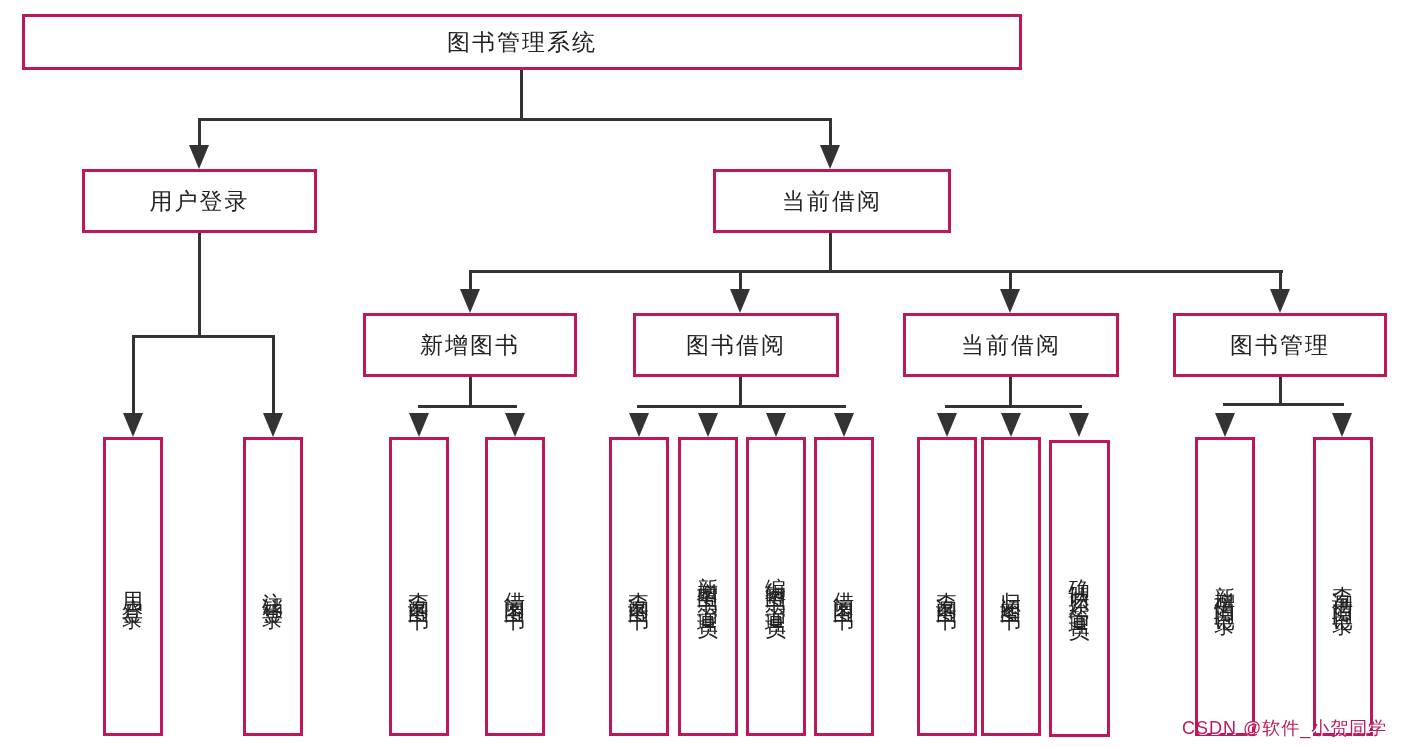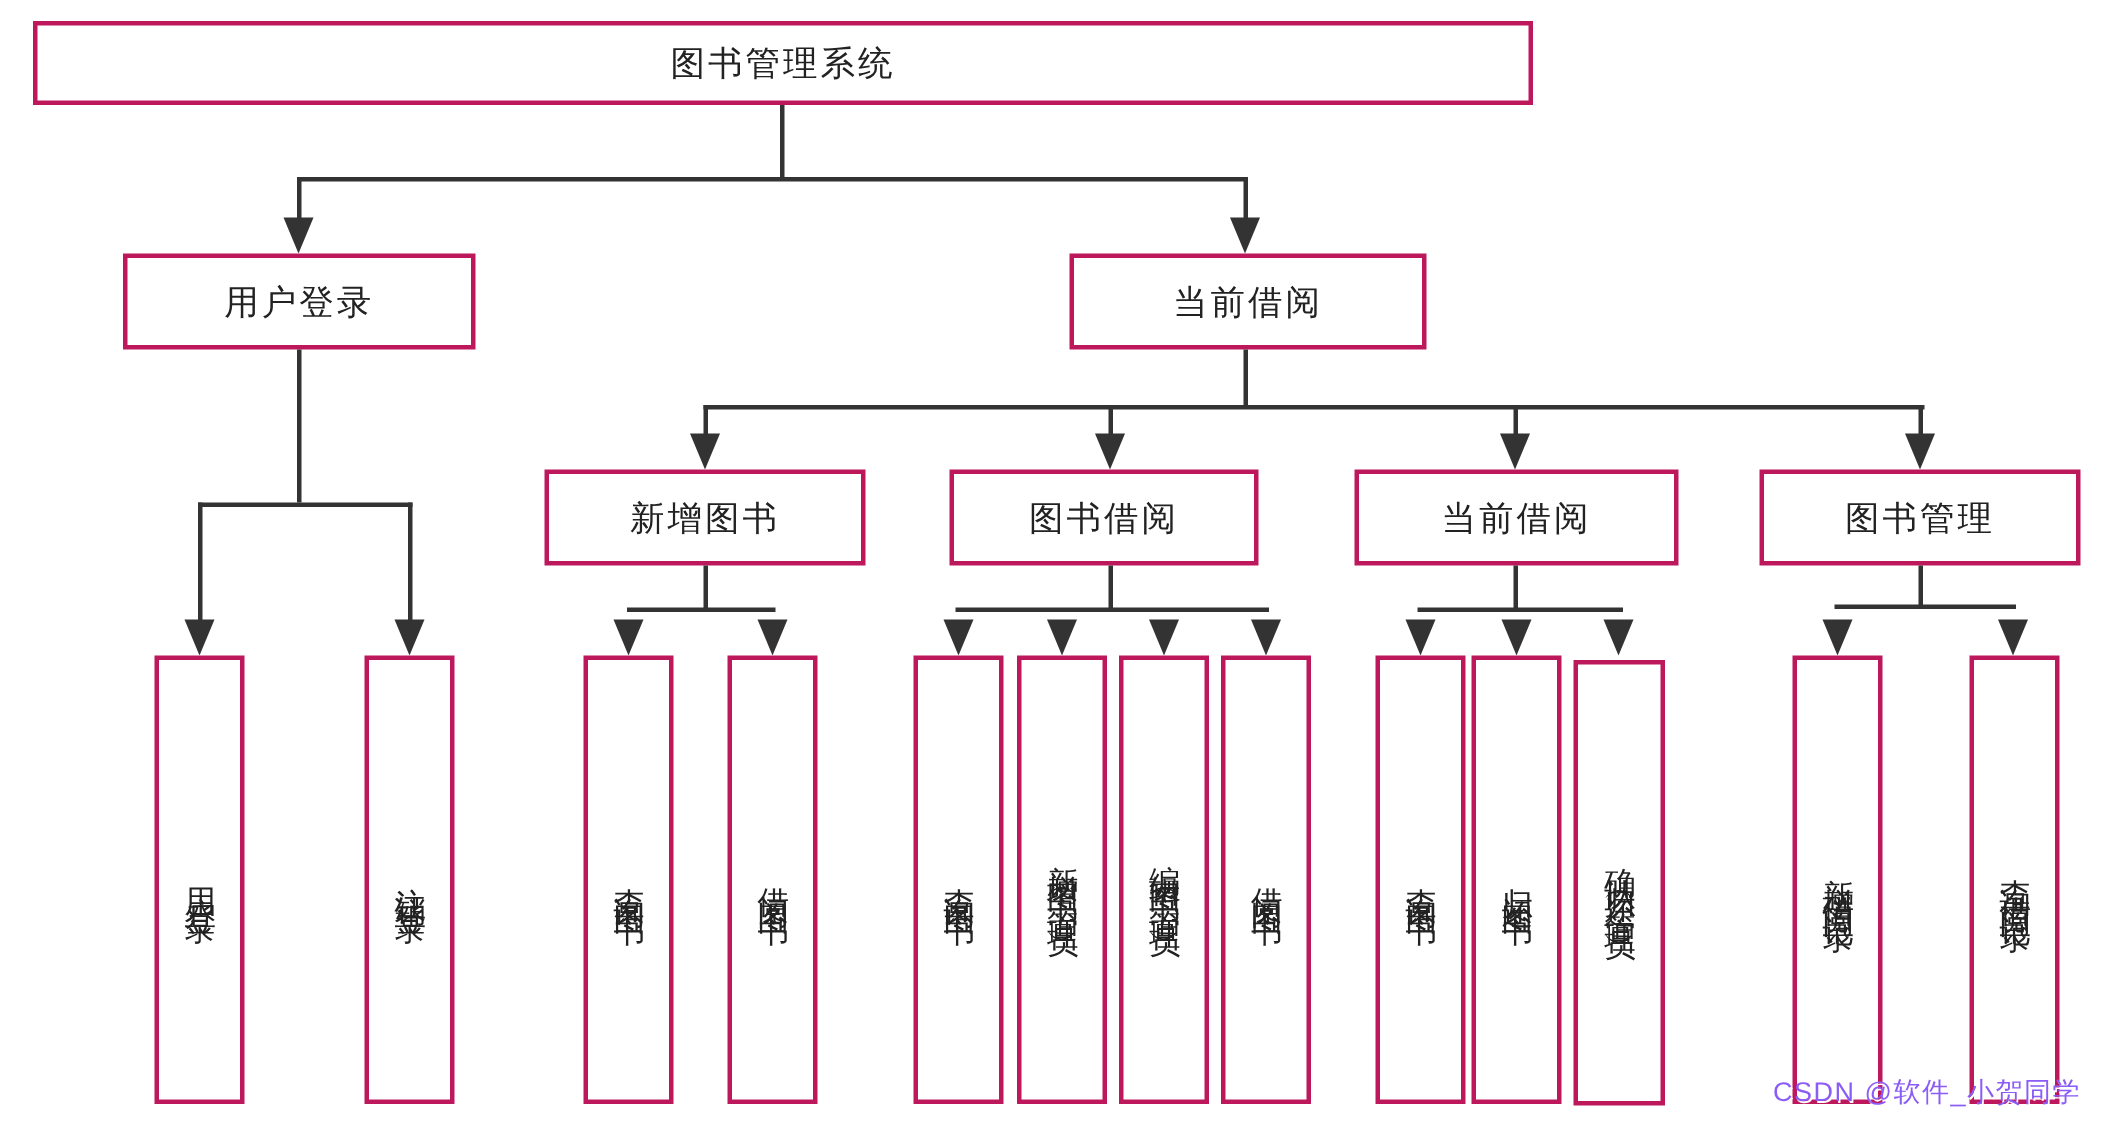--- a/index.html
+++ b/index.html
@@ -40,21 +40,21 @@
     position:absolute;
     width:0;height:0;
     border-left:10px solid transparent;
     border-right:10px solid transparent;
     border-top:24px solid #333333;
   }
   .watermark{
     position:absolute;
     left:1182px;top:716px;
     font-size:18px;
-    color:#8b5cf6;
+    color:#be185d;
     letter-spacing:1px;
     white-space:nowrap;
     text-shadow:1px 1px 0 #ffffff;
     z-index:5;
   }
 </style>
 </head>
 <body>
 
 <div class="canvas">

